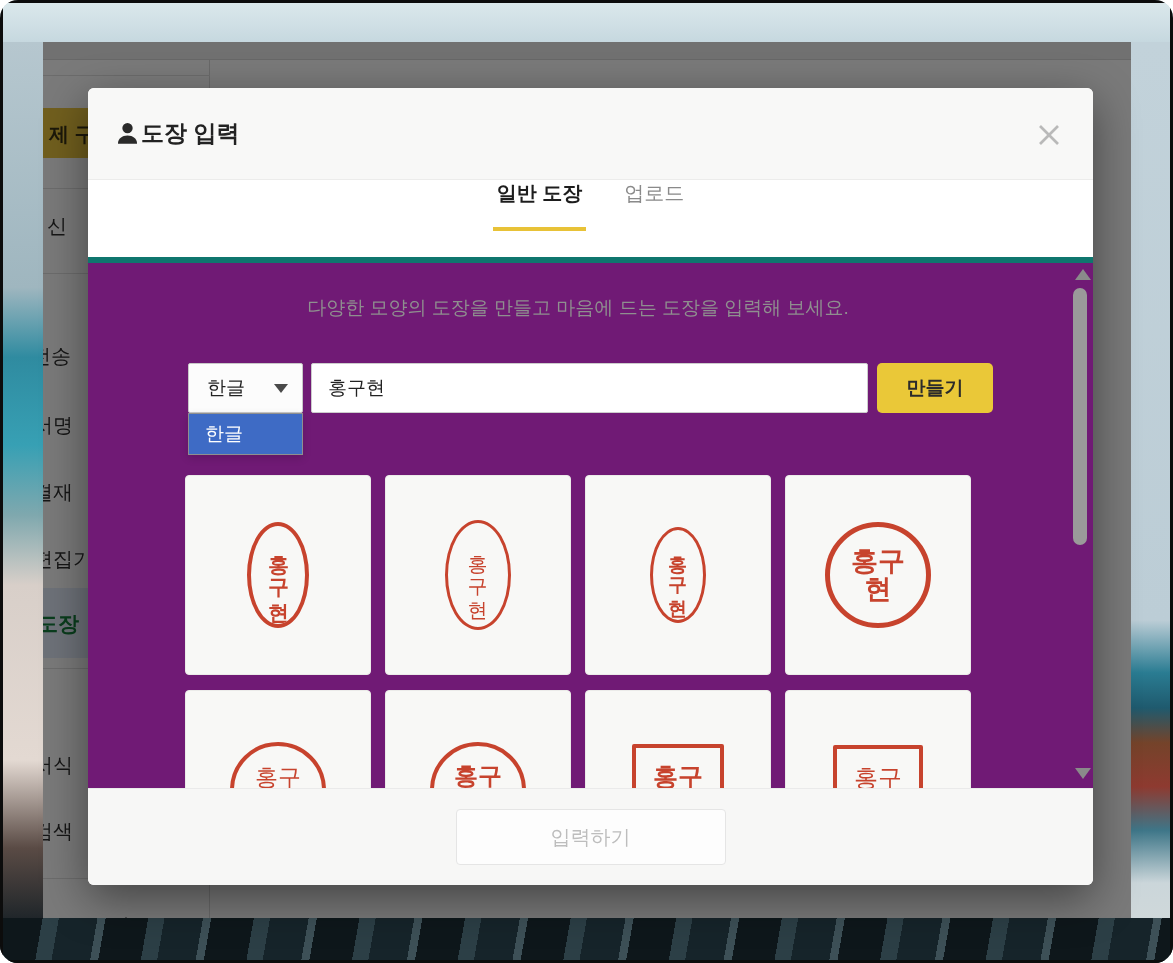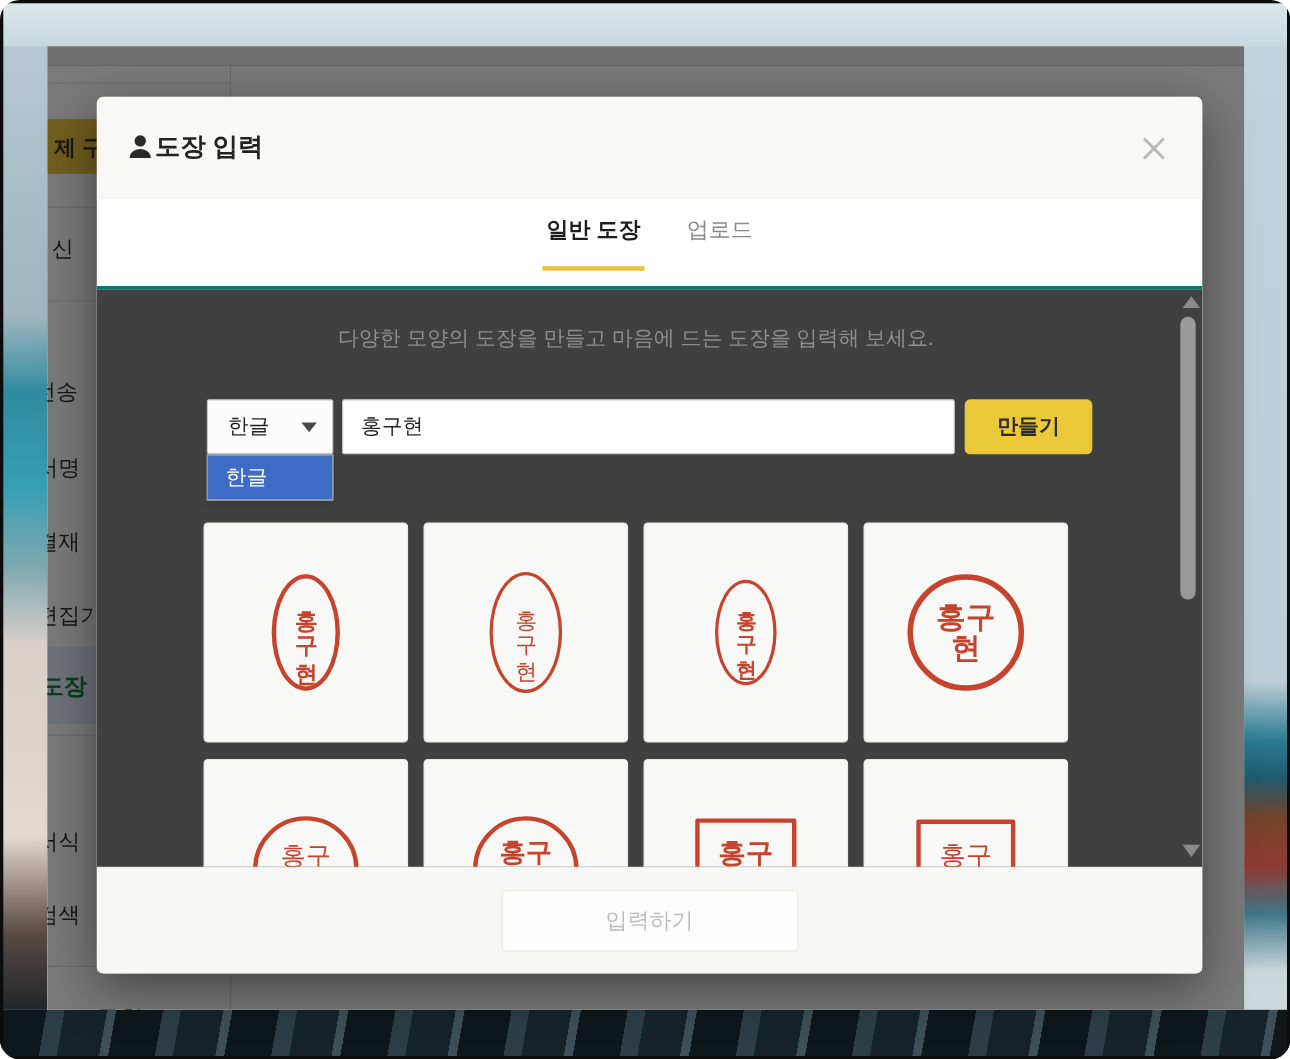--- a/index.html
+++ b/index.html
@@ -29,25 +29,25 @@
   .si-active-row span { position:absolute; left:-6px; top:22px; font-size:21px; font-weight:bold; color:#15803d; white-space:nowrap; }
   .dim { position:absolute; left:43px; top:42px; width:1088px; height:876px; background:rgba(0,0,0,0.52); z-index:2; }
 
   
   .modal { position:absolute; left:88px; top:88px; width:1005px; height:797px; background:#fff; border-radius:6px;
     box-shadow:0 14px 46px rgba(0,0,0,0.45); z-index:3; overflow:hidden; }
   .modal-header { position:relative; height:92px; background:#f8f8f7; border-bottom:1px solid #ececeb; display:flex; align-items:center; padding:0 26px; }
   .modal-title { font-size:23px; font-weight:bold; color:#222; }
   .close-btn { position:absolute; right:28px; top:31px; width:32px; height:32px; cursor:pointer; display:flex; align-items:center; justify-content:center; }
 
-  .tabbar { height:83px; border-bottom:3px solid #0f766e; display:flex; justify-content:center; align-items:center; gap:34px; }
+  .tabbar { height:83px; border-bottom:6px solid #0f766e; display:flex; justify-content:center; align-items:flex-start; gap:34px; }
   .tab { font-size:20px; color:#8a8a8a; padding:0 4px 20px 4px; border-bottom:4px solid transparent; cursor:pointer; }
   .tab.active { color:#1d1d1d; font-weight:bold; border-bottom-color:#e8c237; }
 
-  .modal-body { position:relative; height:525px; background:#404040; overflow:hidden; }
+  .modal-body { position:relative; height:525px; background:#701a75; overflow:hidden; }
   .desc { position:absolute; left:98px; top:32px; width:784px; text-align:center; font-size:19px; color:#8f8f8f; }
 
   .lang-select { position:absolute; left:100px; top:100px; width:115px; height:50px; background:#fcfcfc; border:1px solid #c8c8c8;
     border-radius:2px; display:flex; align-items:center; padding:0 14px 0 18px; cursor:pointer; }
   .lang-select .lbl { font-size:19px; color:#222; flex:1; }
   .caret-down { width:0; height:0; border-left:7px solid transparent; border-right:7px solid transparent; border-top:9px solid #4a4a4a; }
   .lang-list { position:absolute; left:100px; top:150px; width:115px; background:#fff; border:1px solid #8f8f8f;
     box-shadow:0 3px 8px rgba(0,0,0,0.15); z-index:6; }
   .lang-opt { height:40px; display:flex; align-items:center; padding-left:16px; font-size:19px; color:#222; cursor:pointer; }
   .lang-opt.selected { background:#3e6bc5; color:#fff; }

